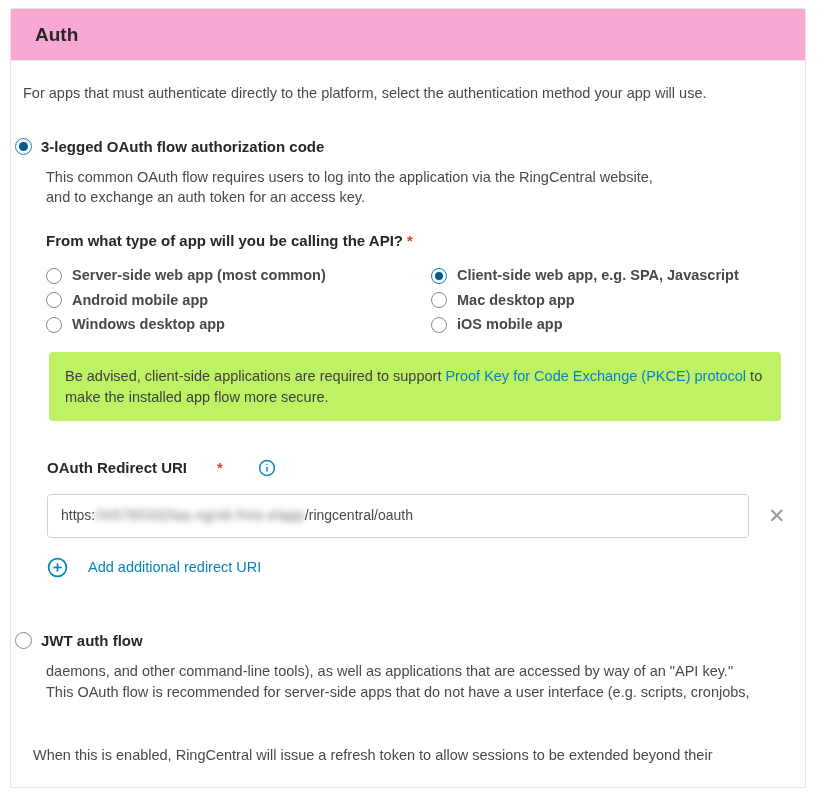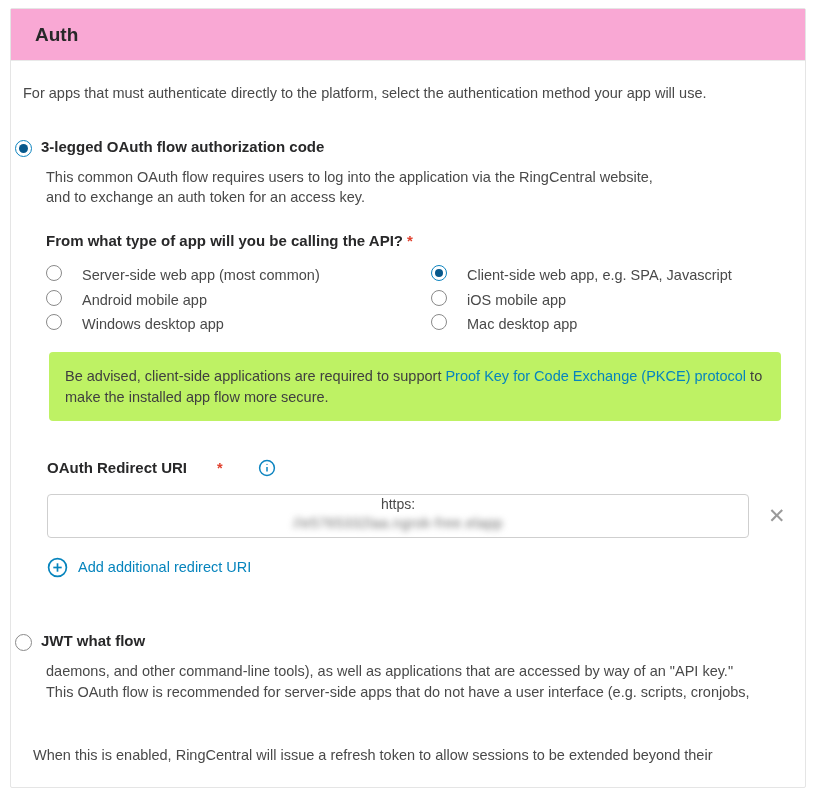--- a/index.html
+++ b/index.html
@@ -13,21 +13,21 @@
     border-bottom: 1px solid #e9e9e9;
     padding: 15px 24px 14px 24px;
     font-size: 19px; font-weight: bold; color: #282829;
   }
 
   .card-body { padding: 22px 14px 20px 12px; font-size: 14.5px; line-height: 1.42; }
 
   .intro { margin-bottom: 32px; color: #494949; }
 
   
-  .method-row { display: flex; align-items: flex-end; gap: 9px; margin-left: -8px; }
+  .method-row { display: flex; align-items: center; gap: 9px; margin-left: -8px; }
   .radio {
     width: 17px; height: 17px; flex: none;
     border: 1.5px solid #8a8a8a; border-radius: 50%; background: #fff;
     display: flex; align-items: center; justify-content: center;
   }
   .radio::after { content: ''; width: 9px; height: 9px; border-radius: 50%; background: transparent; }
   .selected > .radio, .selected .radio { border-color: #0d84c0; }
   .selected > .radio::after, .selected .radio::after { background: #07588c; }
   .method-label { font-weight: bold; color: #282829; font-size: 15px; }
 
@@ -37,48 +37,48 @@
 
   .question { font-weight: bold; color: #282829; font-size: 15px; margin-top: 22px; }
   .req { color: #e0402e; font-weight: bold; margin-left: 4px; }
 
   .app-grid {
     margin-top: 13px; margin-left: 23px;
     display: grid; grid-template-columns: 385px 1fr;
     grid-template-rows: repeat(3, auto); grid-auto-flow: column;
     row-gap: 2px;
   }
-  .app-option { display: flex; align-items: flex-start; gap: 20px; padding: 1px 0; cursor: default; }
+  .app-option { display: flex; align-items: center; gap: 10px; padding: 1px 0; cursor: default; font-weight: bold; }
   .app-option .radio { width: 16px; height: 16px; }
   .app-option .radio::after { width: 8px; height: 8px; }
 
   .notice {
     margin: 16px 10px 0 26px;
     background: #bef264; border-radius: 4px;
     padding: 14px 16px; color: #3f3f3f;
   }
   .notice a { color: #0684bd; text-decoration: none; }
 
   .redirect-block { margin-left: 24px; margin-top: 36px; }
   .field-label-row { display: flex; align-items: center; gap: 26px; }
   .field-label { font-weight: bold; color: #282829; font-size: 15px; }
   .info-icon { color: #0d84c0; margin-left: 9px; display: inline-flex; }
 
   .input-row { display: flex; align-items: center; margin-top: 15px; }
   .uri-input {
     width: 702px; height: 44px;
     border: 1px solid #cfcfcf; border-radius: 4px; background: #fff;
     display: flex; align-items: center; padding: 0 13px;
-    font-size: 14px; color: #494949; white-space: nowrap; overflow: hidden; flex-direction: column;
+    font-size: 14px; color: #494949; white-space: nowrap; overflow: hidden;
   }
   .redacted { filter: blur(3px); color: #6d6d6d; letter-spacing: .5px; }
   .clear-x { margin-left: 19px; color: #9a9a9a; font-size: 21px; line-height: 1; cursor: pointer; }
 
   .add-link {
-    margin-top: 19px; display: inline-flex; align-items: center; gap: 10px;
+    margin-top: 19px; display: inline-flex; align-items: center; gap: 20px;
     color: #0684bd; font-size: 14.5px; text-decoration: none; cursor: pointer;
   }
   .plus-icon { display: inline-flex; color: #0684bd; }
 
   .jwt-block { margin-top: 47px; }
 
   .refresh-block { margin-top: 42px; padding-left: 10px; }
   .refresh-desc { margin-top: 18px; }
 </style>
 </head>
@@ -117,25 +117,25 @@
           <div class="app-option">
             <span class="radio"></span>
             <span>Windows desktop app</span>
           </div>
           <div class="app-option selected">
             <span class="radio"></span>
             <span>Client-side web app, e.g. SPA, Javascript</span>
           </div>
           <div class="app-option">
             <span class="radio"></span>
-            <span>iOS mobile app</span>
+            <span>Mac desktop app</span>
           </div>
           <div class="app-option">
             <span class="radio"></span>
-            <span>Mac desktop app</span>
+            <span>iOS mobile app</span>
           </div>
         </div>
 
       <div class="notice">
         <span>Be advised, client-side applications are required to support </span><a href="#">Proof Key for Code Exchange (PKCE) protocol</a><span> to make the installed app flow more secure.</span>
       </div>
 
       <div class="redirect-block">
         <div class="field-label-row">
           <span class="field-label">OAuth Redirect URI</span>
@@ -165,21 +165,21 @@
             </svg>
           </span>
           <span>Add additional redirect URI</span>
         </a>
       </div>
     </div>
 
     <div class="jwt-block">
       <div class="method-row">
         <span class="radio"></span>
-        <span class="method-label">JWT what flow</span>
+        <span class="method-label">JWT auth flow</span>
       </div>
       <div class="nested method-desc">
         <div class="desc-line">daemons, and other command-line tools), as well as applications that are accessed by way of an "API key."</div>
         <div class="desc-line">This OAuth flow is recommended for server-side apps that do not have a user interface (e.g. scripts, cronjobs,</div>
       </div>
     </div>
 
     <div class="refresh-block">
       <div class="refresh-desc">
         <div class="desc-line">When this is enabled, RingCentral will issue a refresh token to allow sessions to be extended beyond their</div>

